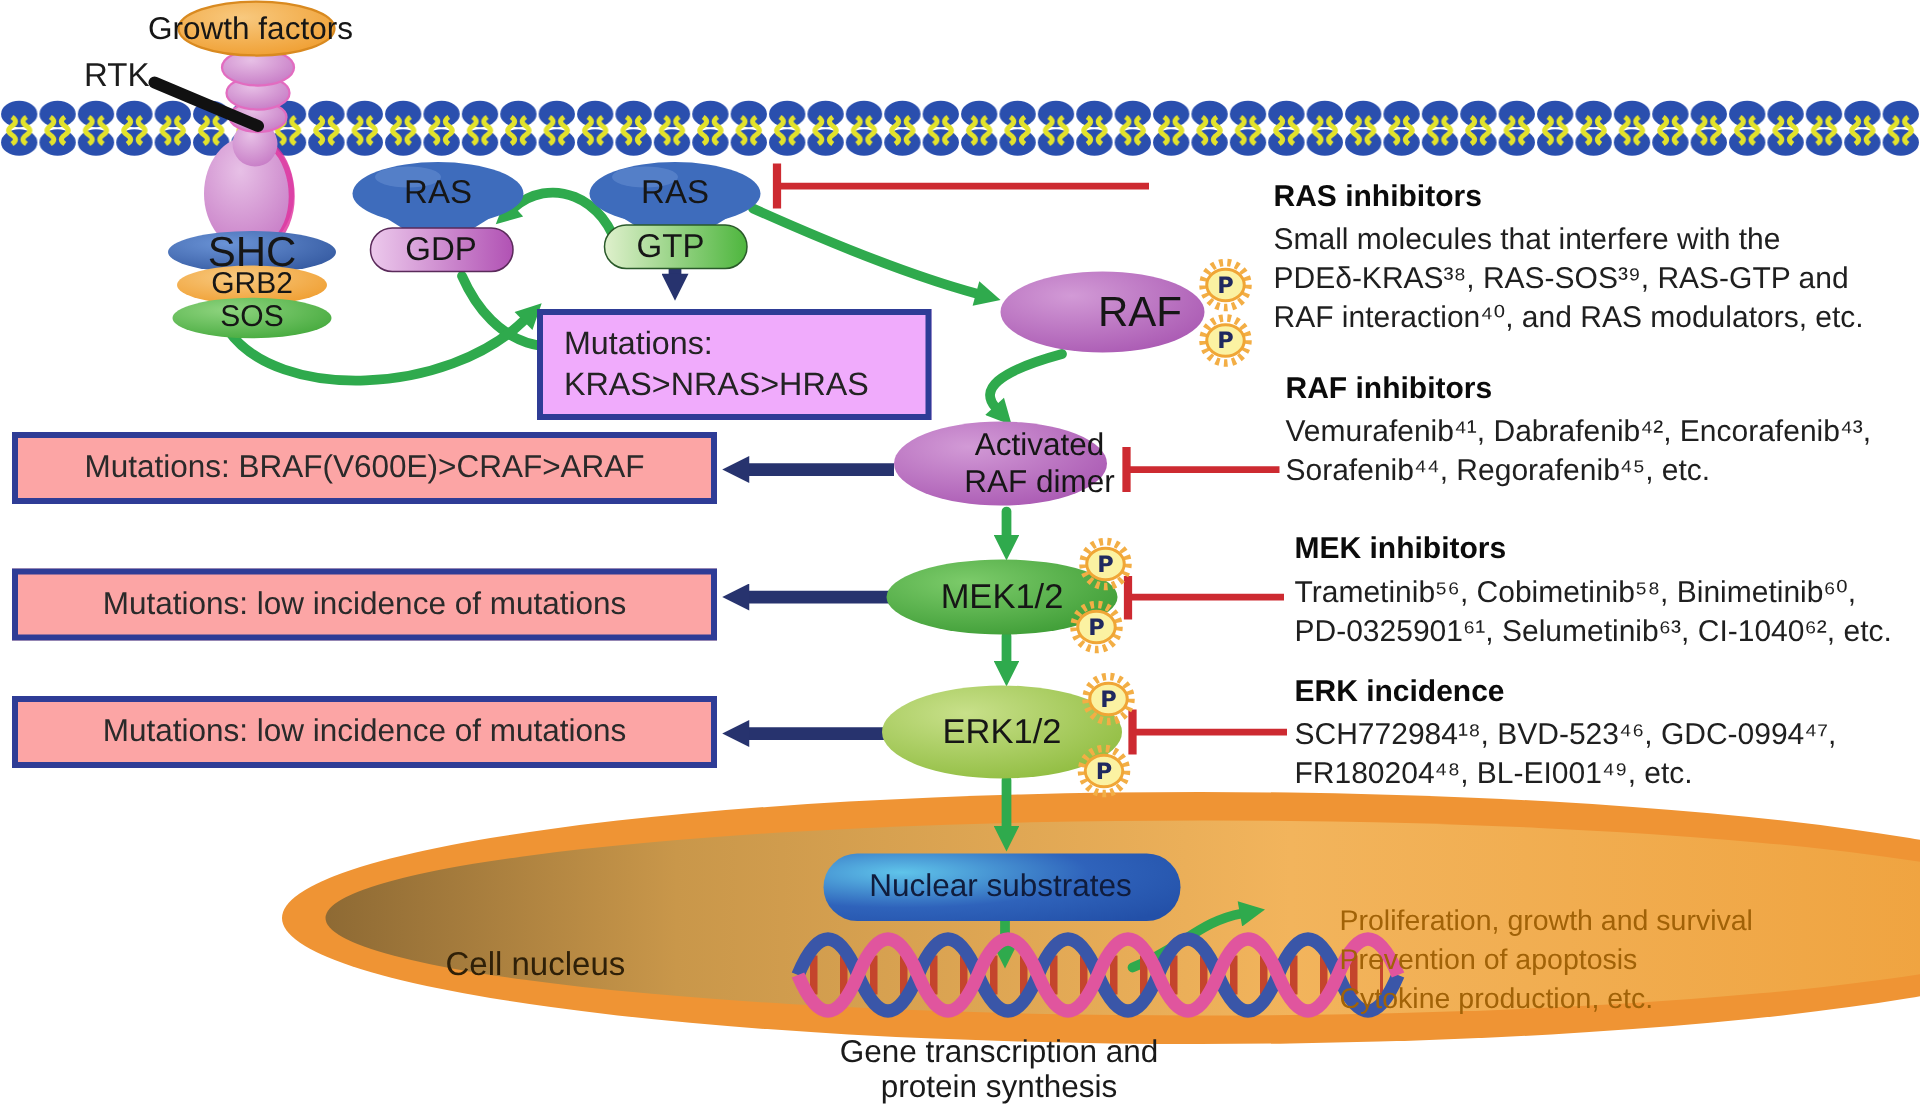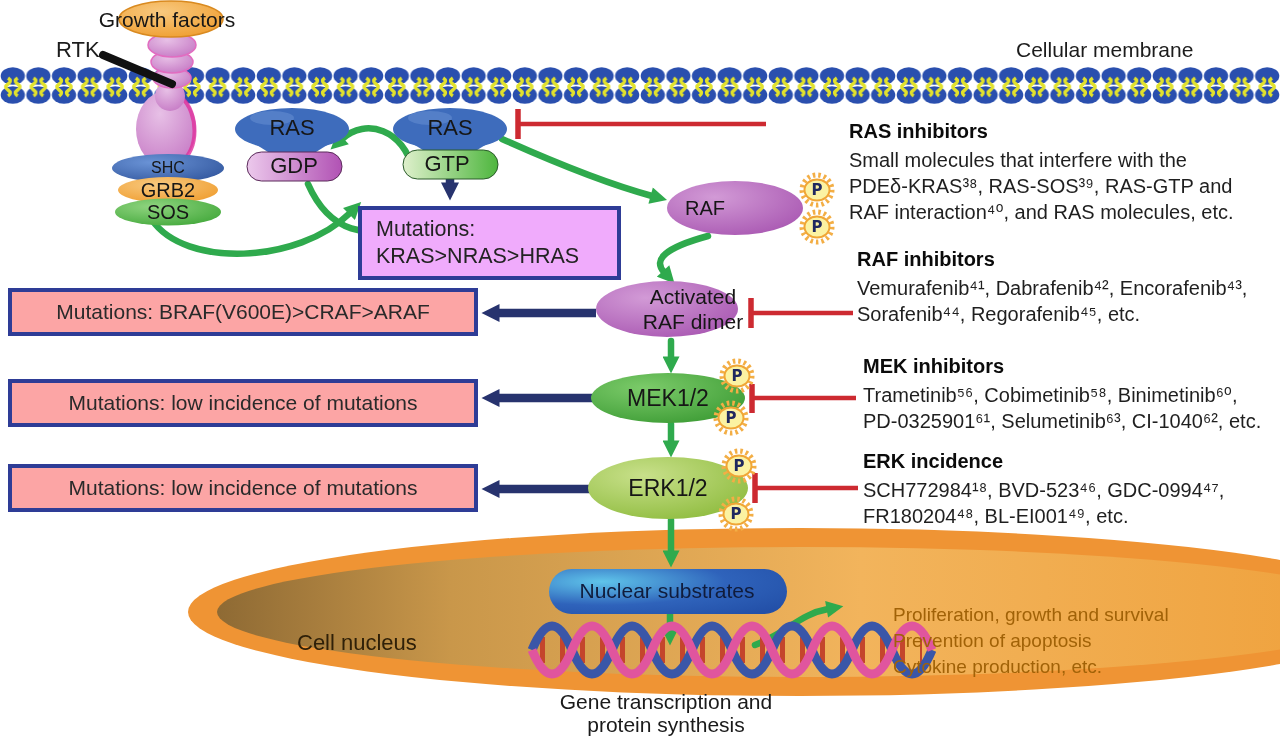--- a/index.html
+++ b/index.html
@@ -177,35 +177,34 @@
 
     <rect x="549" y="569" width="238" height="45" rx="22.5" fill="url(#gNS)"></rect>
 
     <g>
       <path d="M540,650 H922" stroke="#c4452c" stroke-width="26" stroke-dasharray="5 15" fill="none"></path>
       <path d="M532,650 Q552,602 572,650 T612,650 T652,650 T692,650 T732,650 T772,650 T812,650 T852,650 T892,650 T932,650" stroke="#3a56a8" stroke-width="9" fill="none"></path>
       <path d="M532,650 Q552,698 572,650 T612,650 T652,650 T692,650 T732,650 T772,650 T812,650 T852,650 T892,650 T932,650" stroke="#e0559e" stroke-width="9" fill="none"></path>
     </g>
   </svg>
 
-  <div class="free" style="left:1016px;top:38px;font-size:21px;">Cellular membrane</div>
 
   <div class="lbl" style="left:167px;top:20px;font-size:21px;">Growth factors</div>
   <div class="free" style="left:56px;top:37px;font-size:22px;">RTK</div>
 
-  <div class="lbl" style="left:168px;top:168px;font-size:16px;">SHC</div>
+  <div class="lbl" style="left:168px;top:168px;font-size:28px;">SHC</div>
   <div class="lbl" style="left:168px;top:190px;font-size:20px;">GRB2</div>
   <div class="lbl" style="left:168px;top:212px;font-size:20px;text-align:right;">SOS</div>
 
   <div class="lbl" style="left:292px;top:128px;font-size:22px;">RAS</div>
   <div class="lbl" style="left:294px;top:166px;font-size:22px;">GDP</div>
   <div class="lbl" style="left:450px;top:128px;font-size:22px;">RAS</div>
   <div class="lbl" style="left:447px;top:164px;font-size:22px;">GTP</div>
 
-  <div class="lbl" style="left:705px;top:208px;font-size:20px;">RAF</div>
+  <div class="lbl" style="left:760px;top:208px;font-size:28px;">RAF</div>
   <div class="lbl ard" style="left:667px;top:309px;margin-left:26px;">
     <div>Activated</div>
     <div>RAF dimer</div>
   </div>
   <div class="lbl" style="left:668px;top:398px;font-size:23px;">MEK1/2</div>
   <div class="lbl" style="left:668px;top:488px;font-size:23px;">ERK1/2</div>
   <div class="lbl" style="left:667px;top:591px;font-size:21px;color:#101c3c;">Nuclear substrates</div>
 
   <span class="pl" style="left:817px;top:190px;">P</span>
   <span class="pl" style="left:817px;top:227px;">P</span>
@@ -225,21 +224,21 @@
     <span>Mutations: low incidence of mutations</span>
   </div>
   <div class="mbox" style="left:8px;top:464px;width:462px;height:40px;">
     <span>Mutations: low incidence of mutations</span>
   </div>
 
   <div class="inh" style="left:849px;top:118px;">
     <div class="t">RAS inhibitors</div>
     <div>Small molecules that  interfere with the</div>
     <div>PDEδ-KRAS³⁸, RAS-SOS³⁹, RAS-GTP and</div>
-    <div>RAF interaction⁴⁰, and RAS molecules, etc.</div>
+    <div>RAF interaction⁴⁰, and RAS modulators, etc.</div>
   </div>
   <div class="inh" style="left:857px;top:246px;">
     <div class="t">RAF inhibitors</div>
     <div>Vemurafenib⁴¹, Dabrafenib⁴², Encorafenib⁴³,</div>
     <div>Sorafenib⁴⁴, Regorafenib⁴⁵, etc.</div>
   </div>
   <div class="inh" style="left:863px;top:353px;">
     <div class="t">MEK inhibitors</div>
     <div>Trametinib⁵⁶, Cobimetinib⁵⁸, Binimetinib⁶⁰,</div>
     <div>PD-0325901⁶¹, Selumetinib⁶³, CI-1040⁶², etc.</div>

